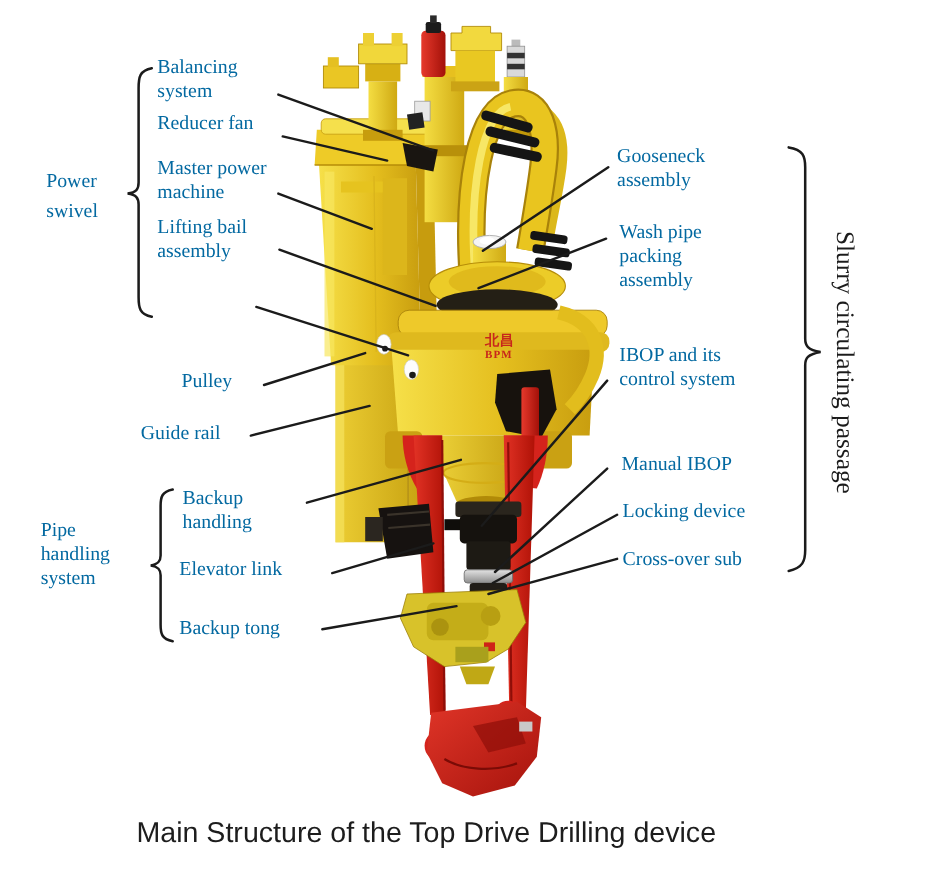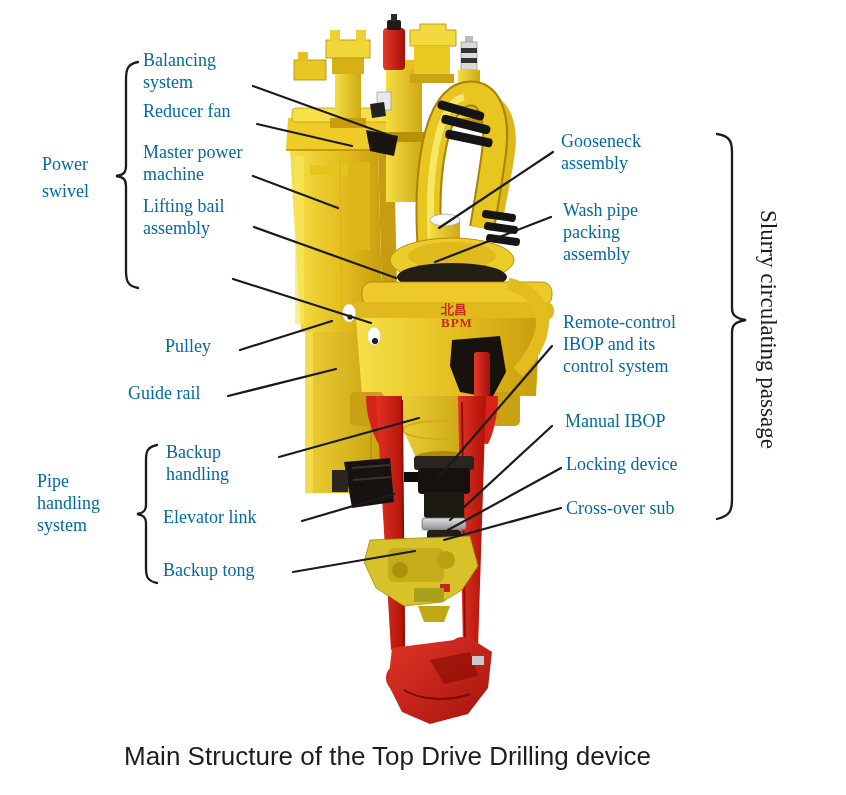--- a/index.html
+++ b/index.html
@@ -15,21 +15,21 @@
   .lbl div{display:block;}
   #side-label{
     position:absolute;left:781px;top:210px;width:290px;
     transform:rotate(90deg);transform-origin:0 0;
     font-size:23px;white-space:nowrap;color:#1b1b1b;
   }
   #machine-marking{
     position:absolute;left:441px;top:303px;color:#c8271b;
     font-size:13px;line-height:13px;font-weight:bold;
   }
-  #machine-marking .m2{font-size:13px;letter-spacing:1px;font-family:Liberation Serif, serif;}
+  #machine-marking .m2{font-size:10px;letter-spacing:1px;font-family:Liberation Serif, serif;}
   #caption{
     position:absolute;left:124px;top:741px;
     font-family:"Liberation Sans", sans-serif;font-size:26px;color:#1d1d1d;
     white-space:nowrap;
   }
 </style>
 </head>
 <body>
 
 <div id="stage">
@@ -295,21 +295,20 @@
   <div class="lbl" style="left:561px;top:130px">
     <div>Gooseneck</div>
       <div>assembly</div>
   </div>
   <div class="lbl" style="left:563px;top:199px">
     <div>Wash pipe</div>
       <div>packing</div>
       <div>assembly</div>
   </div>
   <div class="lbl" style="left:563px;top:311px">
-    <div>Remote-control</div>
       <div>IBOP and its</div>
       <div>control system</div>
   </div>
   <div class="lbl" style="left:565px;top:410px">
     <div>Manual IBOP</div>
   </div>
   <div class="lbl" style="left:566px;top:453px">
     <div>Locking device</div>
   </div>
   <div class="lbl" style="left:566px;top:497px">

